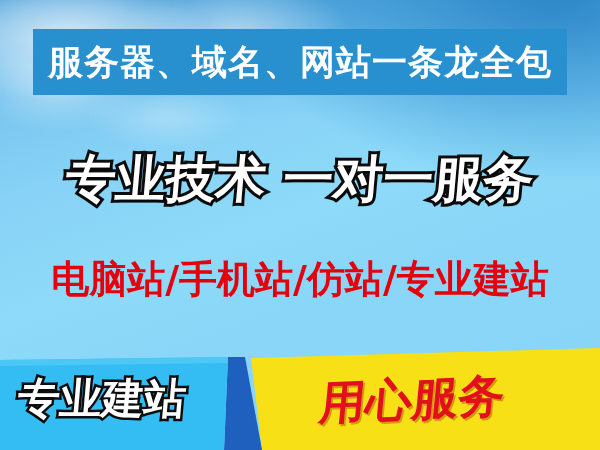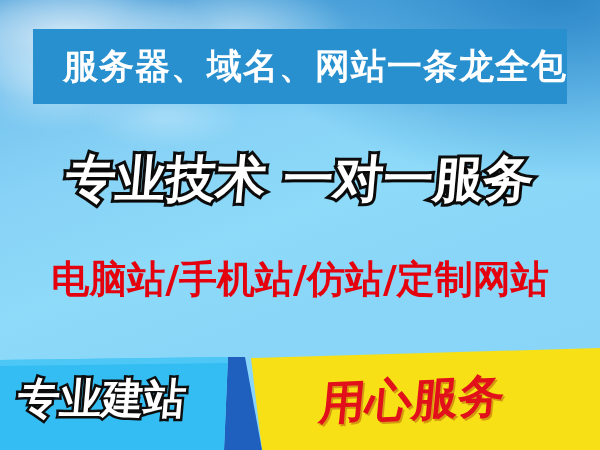--- a/index.html
+++ b/index.html
@@ -105,25 +105,25 @@
     filter: blur(5px);
     pointer-events: none;
   }
 
   
   .headline-band {
     position: absolute;
     left: 33px;
     top: 29px;
     width: 534px;
-    height: 75px;
+    height: 66px;
     background: #2990cf;
     display: flex;
     align-items: center;
-    justify-content: flex-end;
+    justify-content: center;
   }
   .headline-text {
     color: #ffffff;
     font-family: "DejaVu Sans", "Liberation Sans", sans-serif;
     font-weight: bold;
     font-size: 35px;
     letter-spacing: 1px;
     white-space: nowrap;
     line-height: 1;
   }
@@ -241,21 +241,21 @@
 
   <div class="headline-band">
     <span class="headline-text">服务器、域名、网站一条龙全包</span>
   </div>
 
   <div class="line2">
     <span class="line2-text">专业技术 一对一服务</span>
   </div>
 
   <div class="line3">
-    <span class="line3-text">电脑站/手机站/仿站/定制网站</span>
+    <span class="line3-text">电脑站/手机站/仿站/专业建站</span>
   </div>
 
   <div class="ribbon">
     <svg width="600" height="110" viewBox="0 0 600 110">
 
       <polygon points="262,110 600,110 600,8 251,18" fill="#f7e016"></polygon>
 
       <polygon points="245,17 262,110 224,110 228,17" fill="#1f5fbe"></polygon>
 
       <polygon points="0,20 228,17 224,110 0,110" fill="#33bdf2"></polygon>

